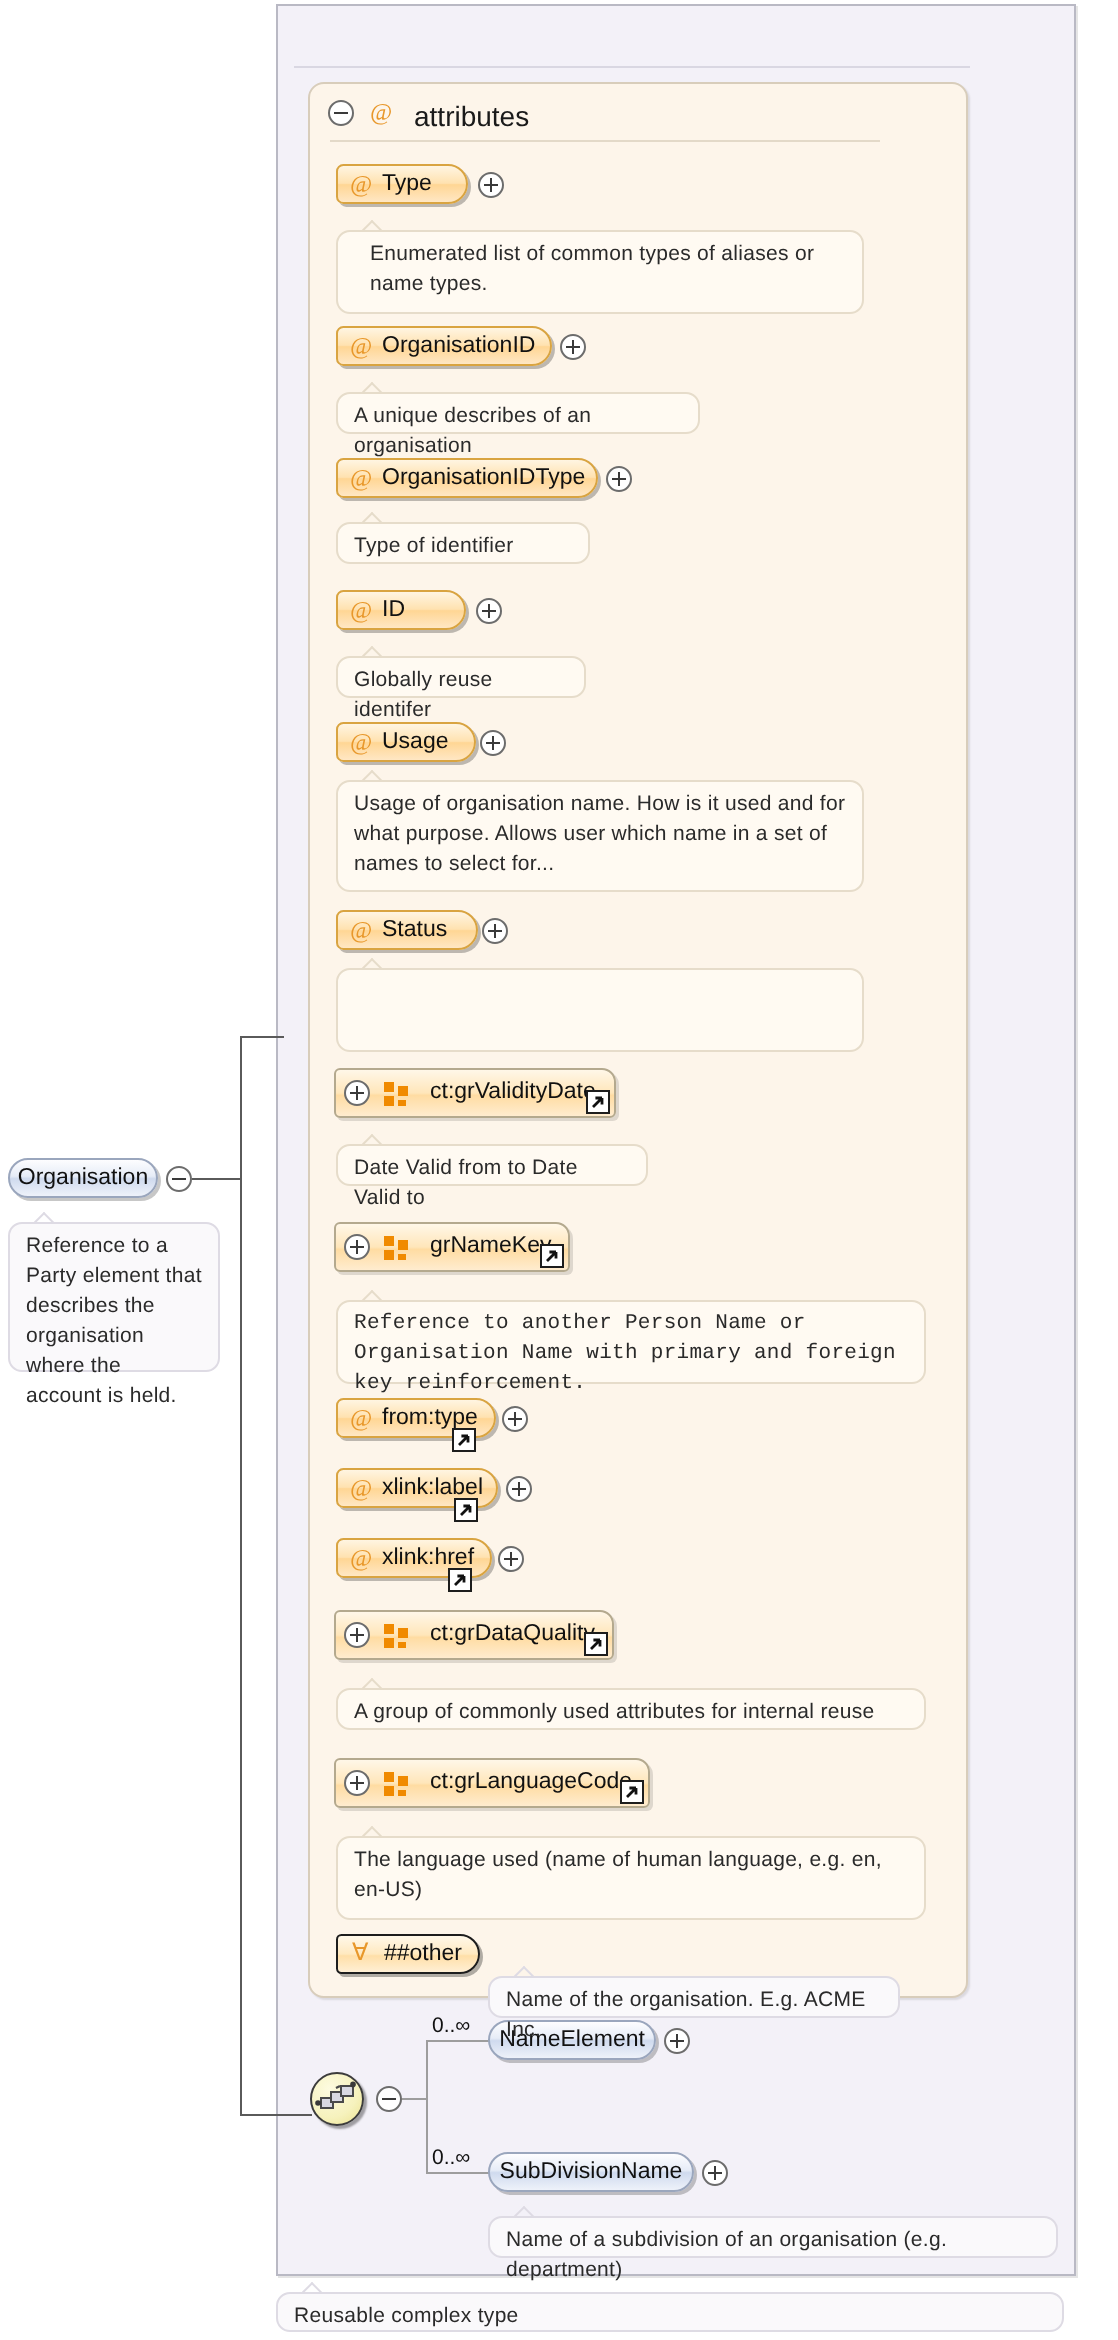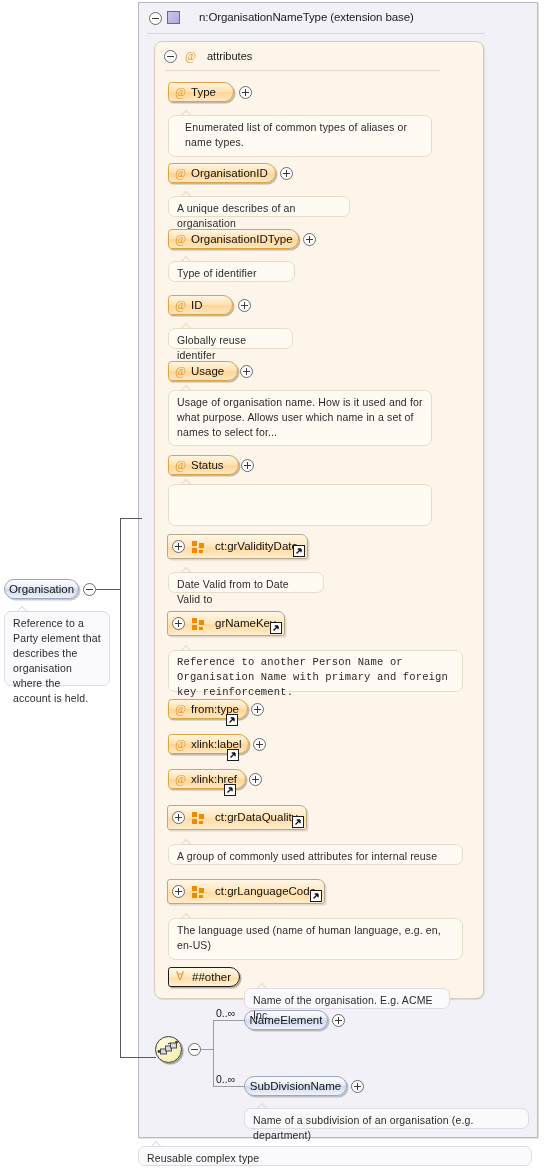--- a/index.html
+++ b/index.html
@@ -65,21 +65,21 @@
   }
   #attributes-rule {
     position: absolute;
     left: 10px; top: 28px;
     width: 275px; height: 1px;
     background: #e3d9c8;
   }
   .attributes-title {
     position: absolute;
     left: 52px; top: 8px;
-    font-size: 11px;
+    font-size: 14px;
     color: #1a1a1a;
   }
 
   
   .toggle {
     position: absolute;
     width: 13px; height: 13px;
     border-radius: 50%;
     border: 1px solid #6c6c6c;
     background: #ffffff;
@@ -296,25 +296,20 @@
     left: 138px;
     top: 1146px;
     width: 394px;
     height: 20px;
   }
 </style>
 </head>
 <body>
 
 <div class="abs" id="type-container">
-  <div id="type-header">
-    <div class="toggle" style="left:10px; top:9px;"></div>
-    <div class="ctype-glyph" style="left:28px; top:8px;"></div>
-    <div class="type-title">n:OrganisationNameType (extension base)</div>
-  </div>
   <div id="type-header-rule"></div>
 </div>
 
 <div class="abs" id="attributes-panel">
   <div class="toggle" style="left:9px; top:8px;"></div>
   <div class="at-marker" style="left:30px; top:8px;">@</div>
   <div class="attributes-title">attributes</div>
   <div id="attributes-rule"></div>
 </div>
 

